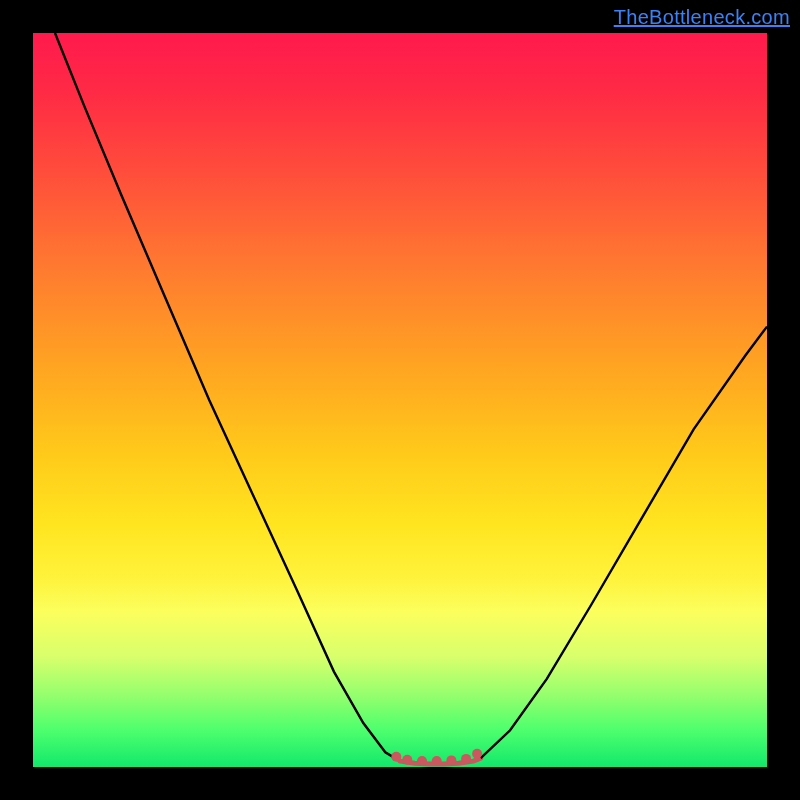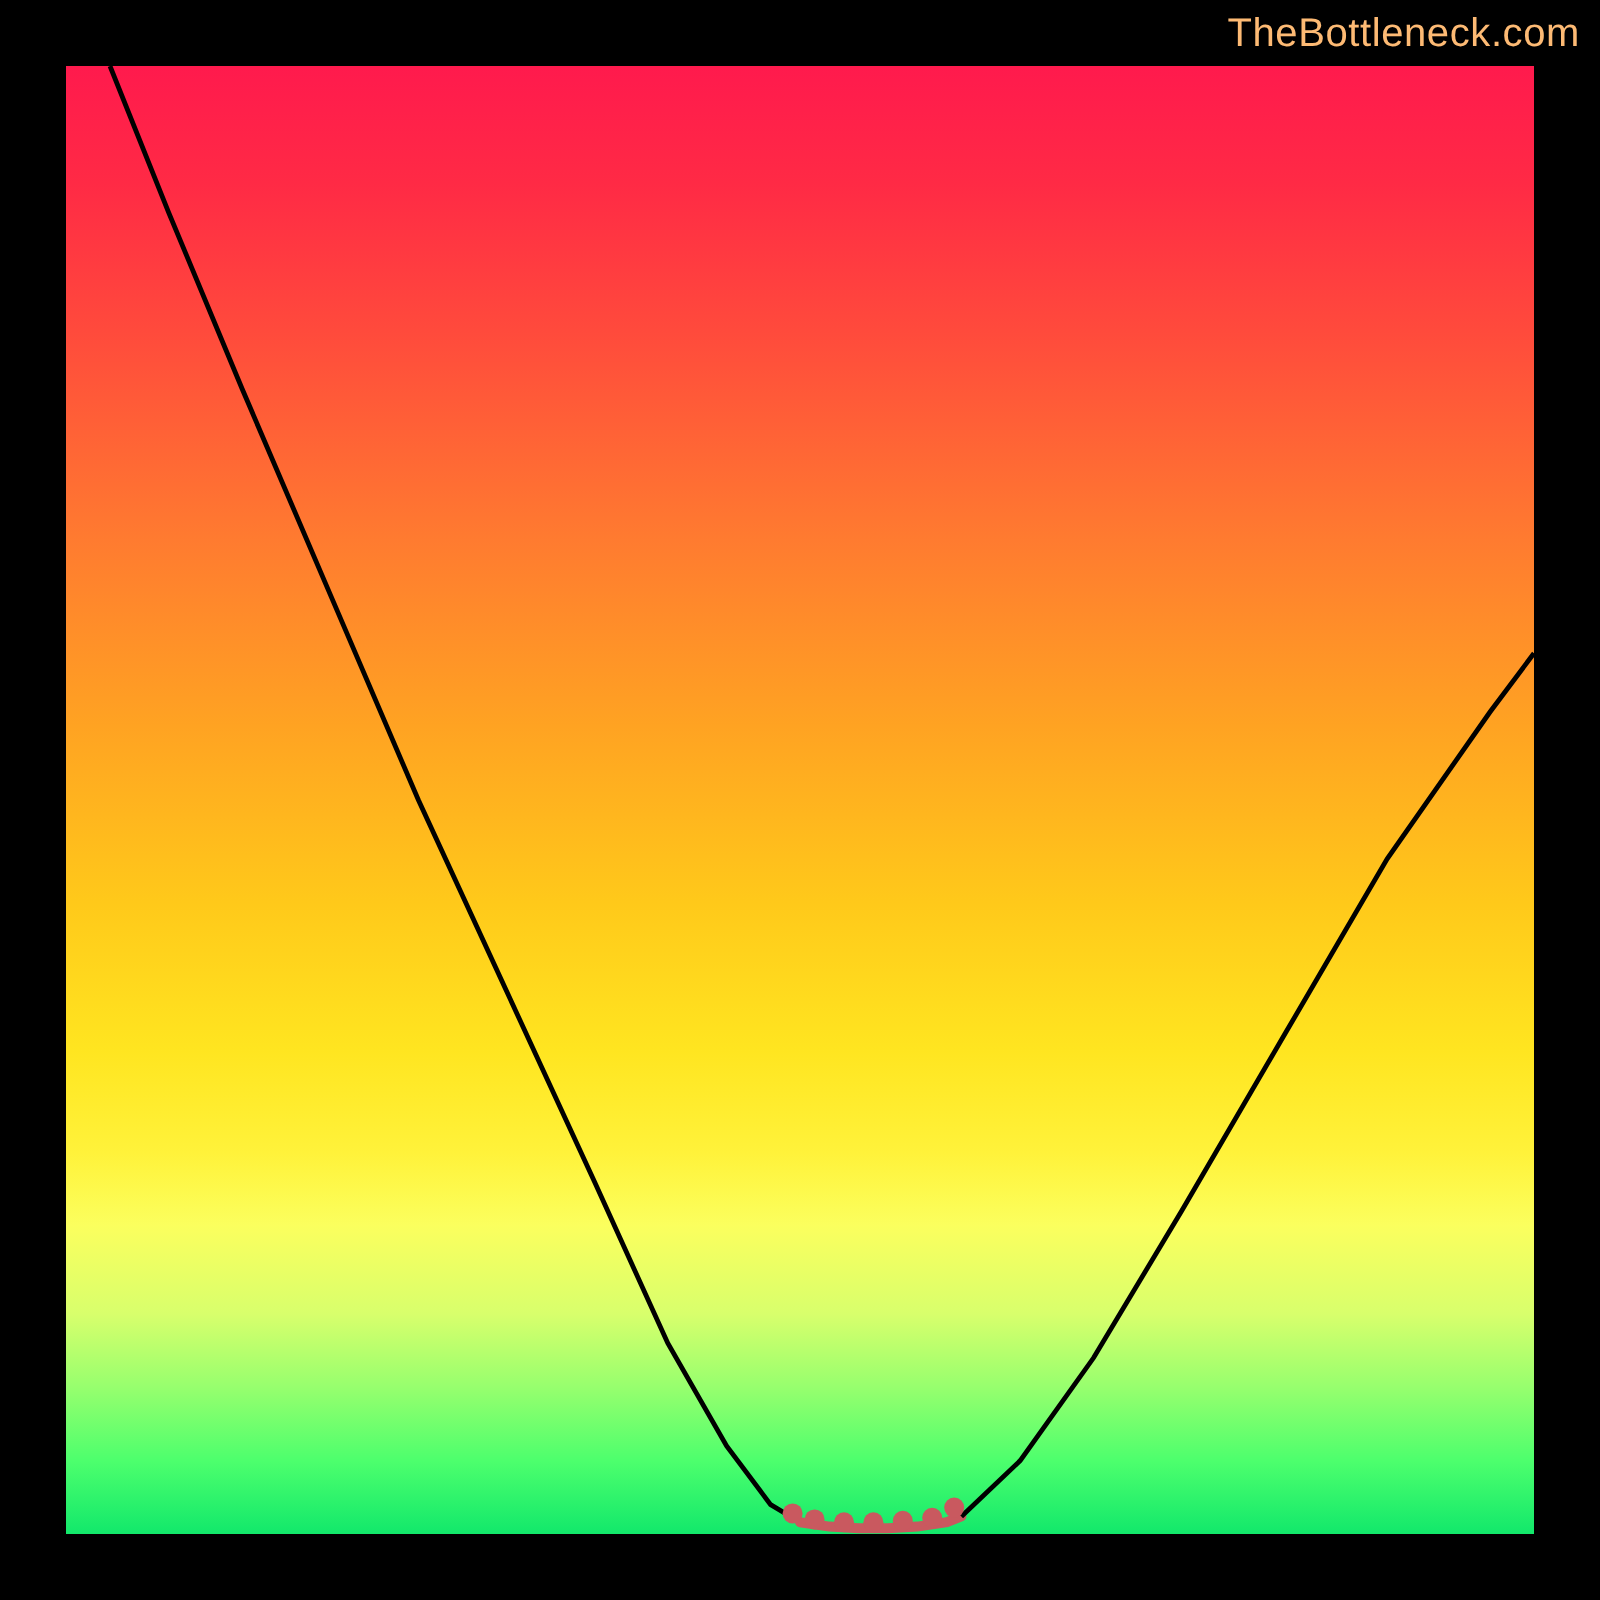--- a/index.html
+++ b/index.html
@@ -25,24 +25,25 @@
       #fff23a 74%,
       #fbff5e 79%,
       #d8ff6c 85%,
       #97ff6e 90%,
       #4dff6d 95%,
       #12e86b 100%);
   }
   .watermark {
     position:absolute;
     top:6px; right:10px;
-    color:#fdba74;
+    color:#3b82f6;
     font-size:20px;
     letter-spacing:0.3px;
     z-index:5;
+    text-decoration:underline;
   }
   svg.curve { position:absolute; left:0; top:0; width:734px; height:734px; }
   .dot { fill:#c9595f; }
 </style>
 </head>
 <body>
 
 <div class="outer">
   <div class="watermark">TheBottleneck.com</div>
   <div class="plot">

